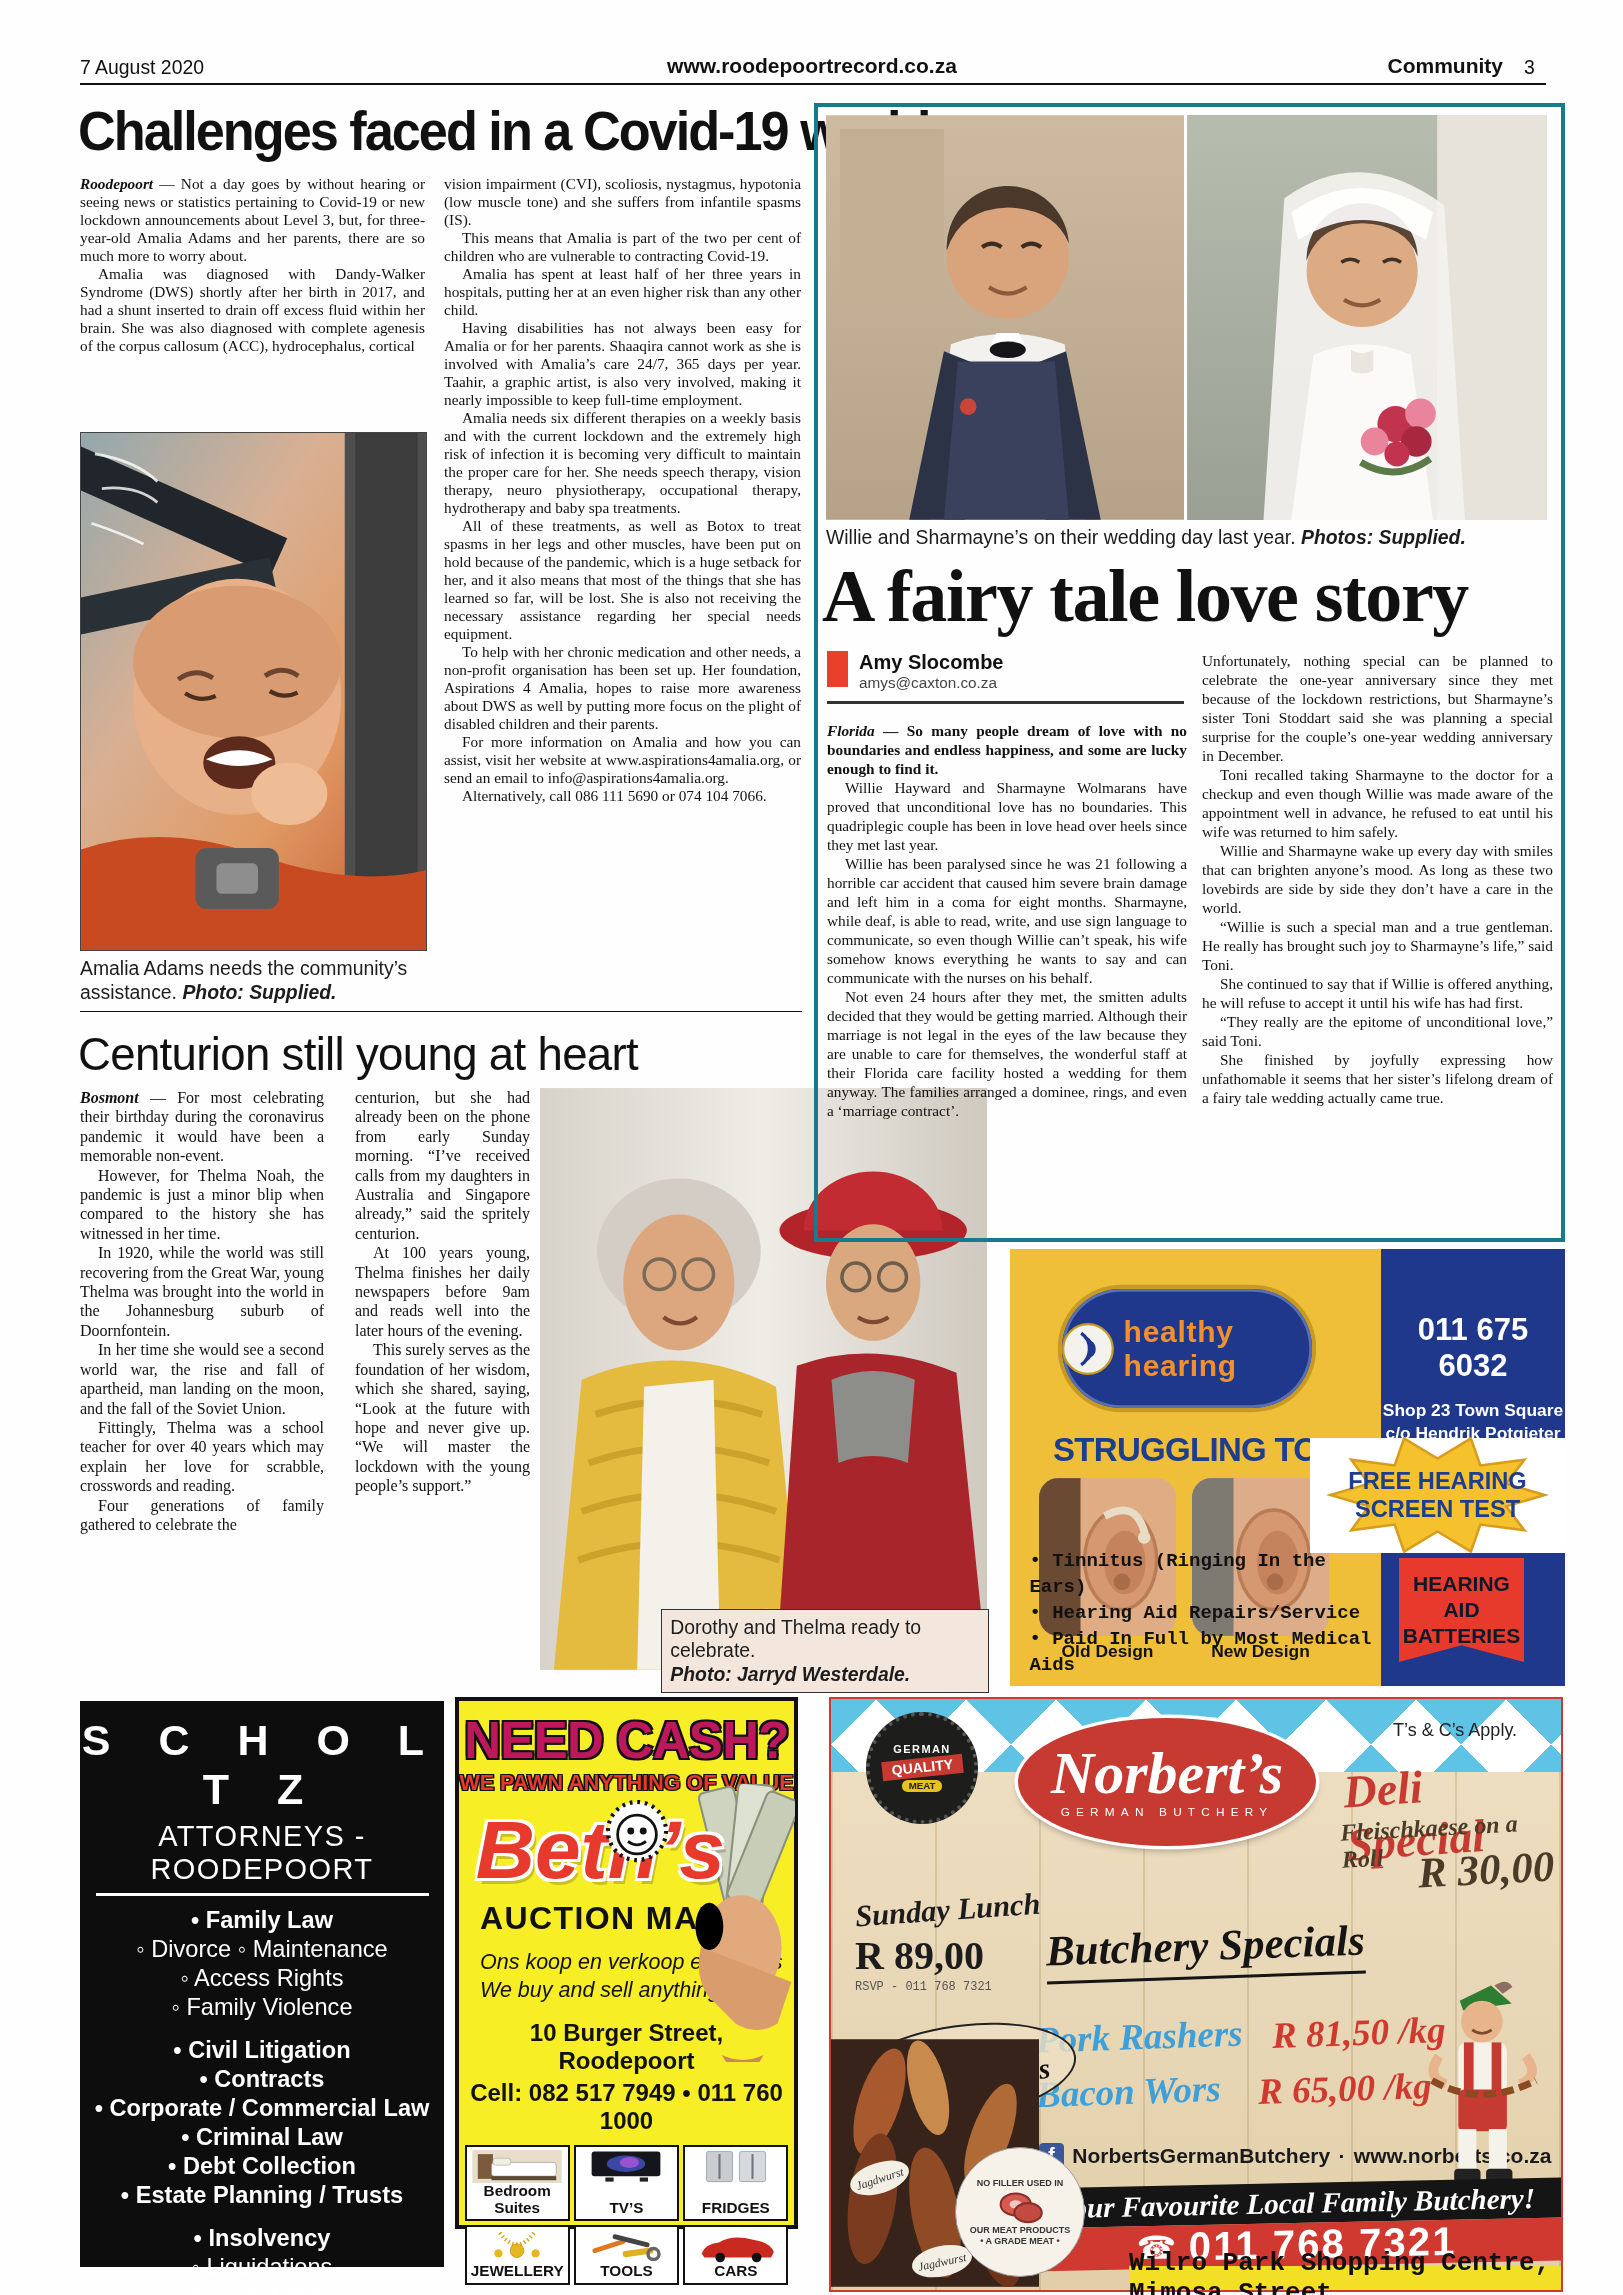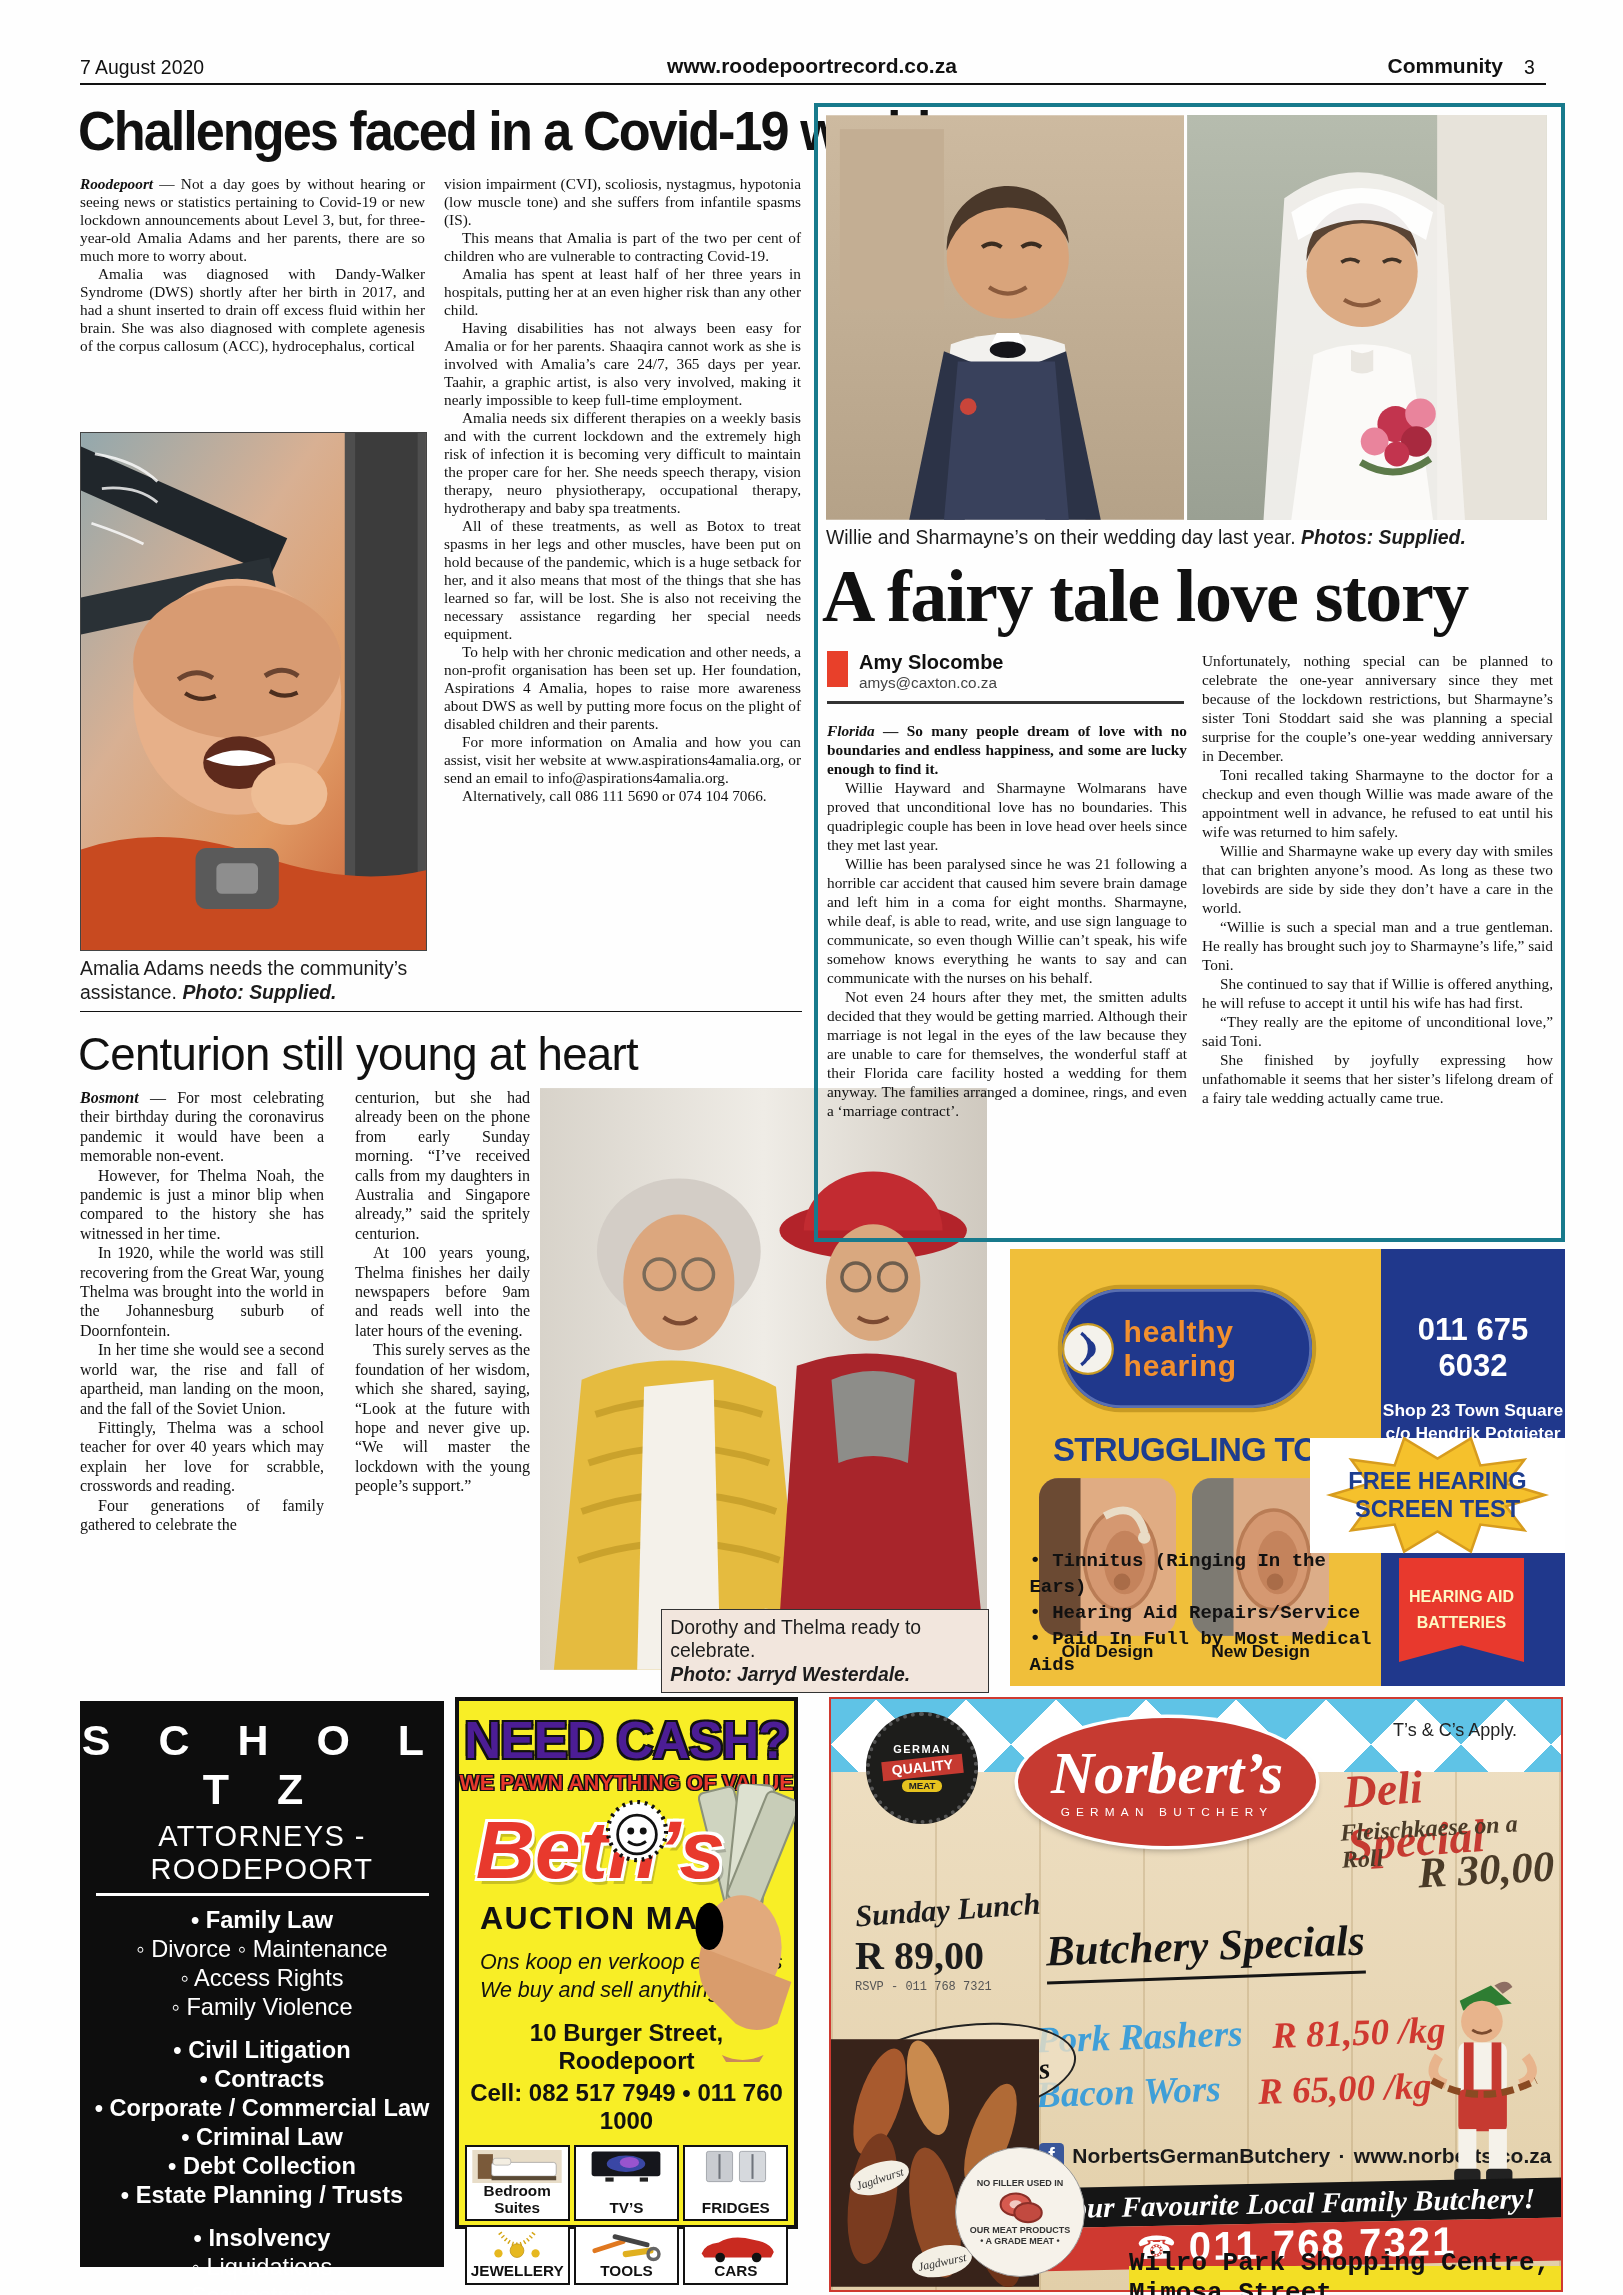--- a/index.html
+++ b/index.html
@@ -46,35 +46,35 @@
   .had .brand{color:#f2902e;font-family:"Liberation Sans",sans-serif;font-weight:bold;font-size:30px;letter-spacing:0.7px;}
   .had .bluepanel{background:#20388c;color:#fff;font-family:"Liberation Sans",sans-serif;}
   .had .phone{font-size:31px;font-weight:bold;text-align:center;}
   .had .addr{font-size:17.4px;line-height:23px;font-weight:bold;text-align:center;}
   .had .quest{color:#1d3d8f;font-family:"Liberation Sans",sans-serif;font-weight:bold;font-size:33px;letter-spacing:-0.7px;}
   .had .earlabel{font-family:"Liberation Sans",sans-serif;font-weight:bold;font-size:17.4px;text-align:center;}
   .had .bullets{font-family:Liberation Mono, monospace;font-weight:bold;font-size:19px;line-height:26px;}
   .had .freebox{background:#fff;}
   .had .freetext{color:#1d3d8f;font-family:"Liberation Sans",sans-serif;font-weight:bold;font-size:23.6px;line-height:28px;text-align:center;}
   .had .ribbon{background:#e8392d;clip-path:polygon(0 0,100% 0,100% 100%,50% 84%,0 100%);
-               color:#fef9c3;font-family:"Liberation Sans",sans-serif;font-weight:bold;font-size:16px;line-height:26px;
+               color:#0f172a;font-family:"Liberation Sans",sans-serif;font-weight:bold;font-size:21px;line-height:26px;
                display:flex;flex-direction:column;align-items:center;justify-content:center;text-align:center;}
 
   
   .scholtz{background:#0d0d0d;color:#fff;font-family:"Liberation Sans",sans-serif;text-align:center;}
   .scholtz .t1{font-size:43px;font-weight:bold;letter-spacing:18px;}
   .scholtz .t2{font-size:29px;letter-spacing:1.4px;}
   .scholtz .item{font-size:23.6px;line-height:29px;}
   .scholtz .item.bold{font-weight:bold;}
   .scholtz .gap{margin-top:14px;}
   .wrule{background:#fff;height:3.5px;}
 
   
   .beths{background:#f8ee26;border:4.9px solid #111;font-family:"Liberation Sans",sans-serif;}
-  .beths .needcash{color:#4c1d95;font-weight:bold;font-size:51px;letter-spacing:-0.7px;
+  .beths .needcash{color:#be185d;font-weight:bold;font-size:51px;letter-spacing:-0.7px;
     text-shadow:-2.1px -2.1px 0 #111,2.1px -2.1px 0 #111,-2.1px 2.1px 0 #111,2.1px 2.1px 0 #111;}
   .beths .pawn{color:#e8392d;font-weight:bold;font-size:21.5px;
     text-shadow:-1.4px -1.4px 0 #111,1.4px -1.4px 0 #111,-1.4px 1.4px 0 #111,1.4px 1.4px 0 #111;}
   .beths .brand{color:#e8392d;font-weight:bold;font-size:82px;font-style:italic;
     text-shadow:-2.8px -2.8px 0 #fff,2.8px -2.8px 0 #fff,-2.8px 2.8px 0 #fff,2.8px 2.8px 0 #fff,4.2px 5.6px 0 #1113;}
   .beths .auction{font-weight:bold;font-size:32px;letter-spacing:1.4px;}
   .beths .tag{font-style:italic;font-size:21.5px;line-height:28px;}
   .beths .addr{font-weight:bold;font-size:24px;}
   .beths .grid{display:grid;grid-template-columns:repeat(3,1fr);grid-template-rows:repeat(2,1fr);gap:4.2px;}
   .beths .cell{background:#fff;border:2.1px solid #111;display:flex;flex-direction:column;align-items:center;justify-content:space-between;padding:2.8px 1.4px;}

